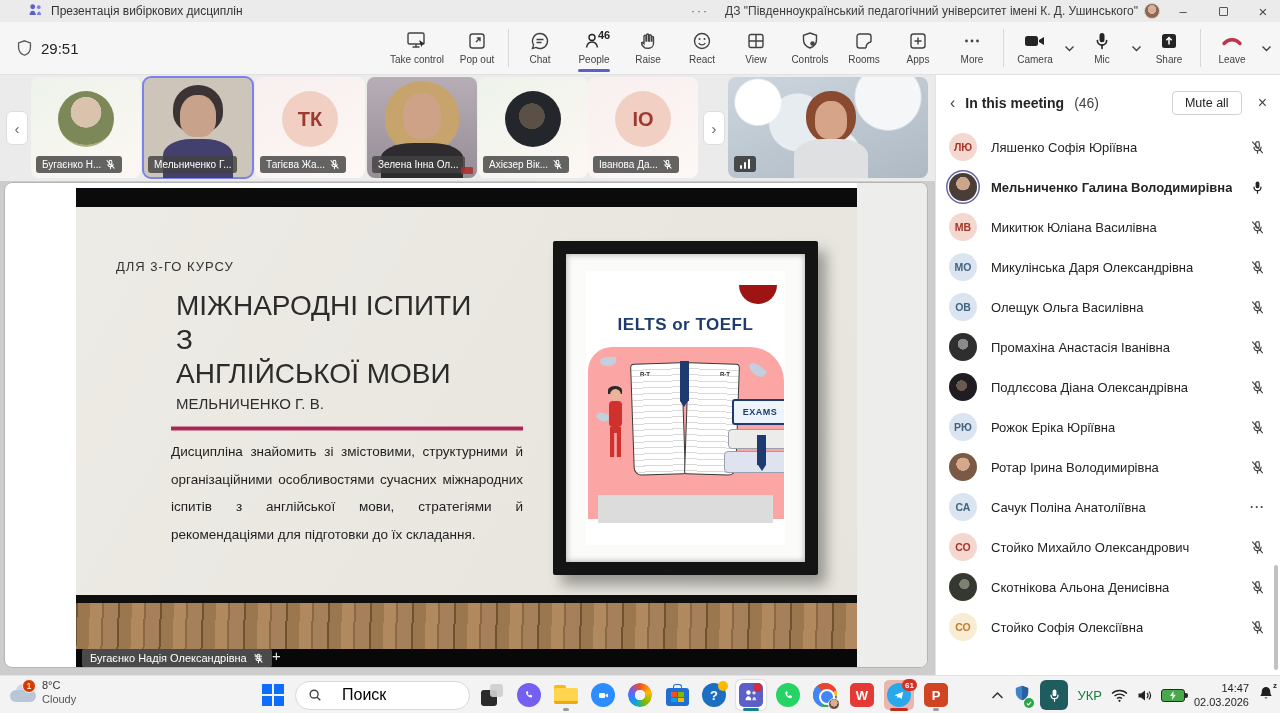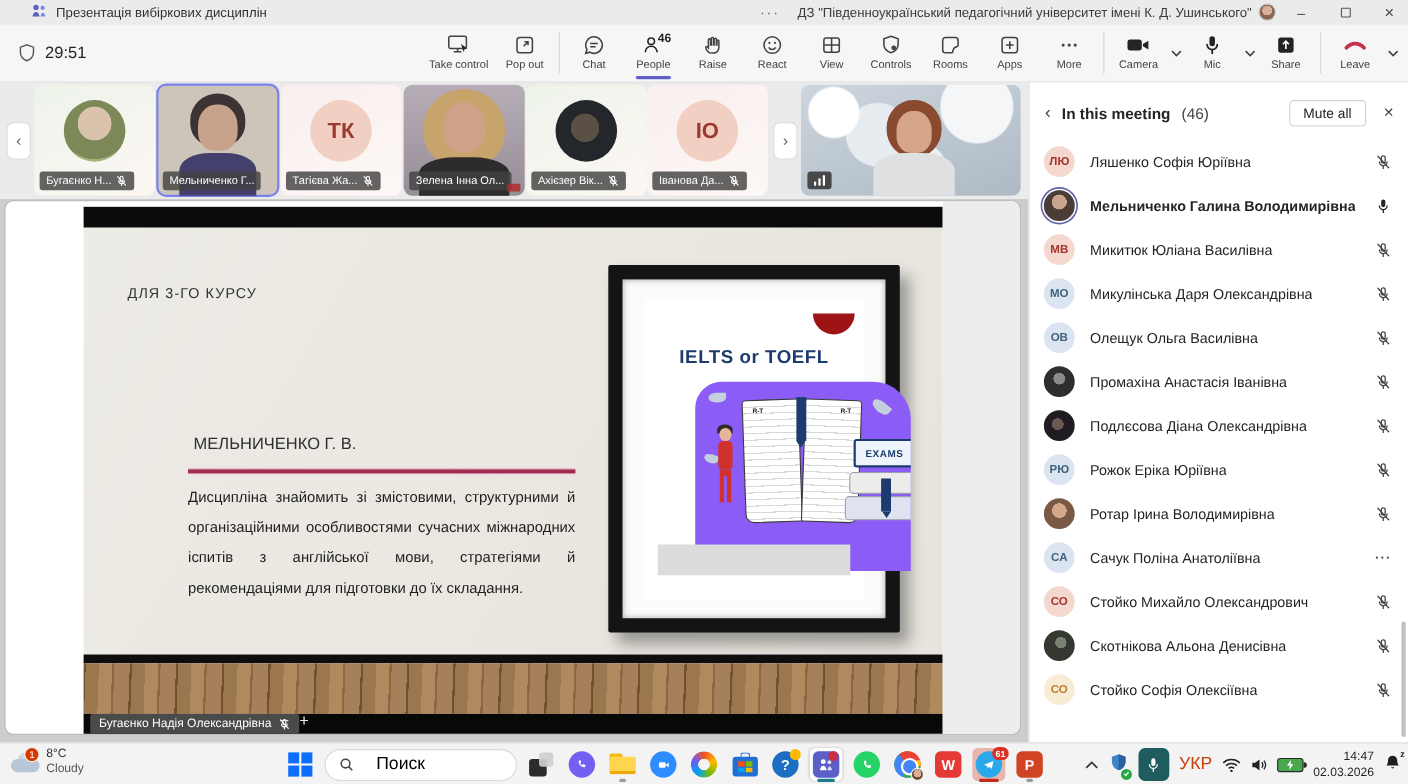--- a/index.html
+++ b/index.html
@@ -77,21 +77,21 @@
   .author { position:absolute; left:100px; top:188px; font-size:15px; color:#2e2e2e; }
   .redline { position:absolute; left:95px; top:220px; width:352px; height:3px; background:#a02c50; box-shadow:0 -1px 0 #d486a3, 0 1px 0 #d486a3; }
   .desc { position:absolute; left:95px; top:231px; width:352px; font-size:13.5px; line-height:2.05; color:#1f1f1f; text-align:justify; }
 
   
   .frame { position:absolute; left:477px; top:34px; width:265px; height:334px; background:#141414; border-radius:2px; box-shadow:8px 10px 14px rgba(0,0,0,.35); padding:13px; }
   .mat { width:100%; height:100%; background:#fbfbf9; box-shadow:inset 0 0 6px rgba(0,0,0,.35); padding:17px 20px; }
   .poster { position:relative; width:100%; height:100%; background:#fff; }
   .red-half { position:absolute; right:8px; top:14px; width:38px; height:19px; background:#9e1414; border-radius:0 0 20px 20px; }
   .p-title { position:absolute; left:0; top:44px; width:100%; text-align:center; font-size:17px; font-weight:bold; color:#1d3b6e; letter-spacing:.5px; }
-  .illus { position:absolute; left:2px; top:76px; width:196px; height:172px; background:#8b5cf6; border-radius:24px 34px 0 0; overflow:hidden;margin-left:44px; }
+  .illus { position:absolute; left:2px; top:76px; width:196px; height:172px; background:#fca5a5; border-radius:24px 34px 0 0; overflow:hidden; }
   .leaf { position:absolute; background:#c3cfdd; border-radius:50% 0 50% 50%; }
   .page { position:absolute; width:52px; height:112px; background:#fff; border:1.5px solid #3a3a3a; top:16px;
           background-image:repeating-linear-gradient(#fff 0 5px,#d9d9d9 5px 6px); }
   .pg-l { left:44px; transform:rotate(-2deg); border-radius:4px 2px 2px 8px; }
   .pg-r { left:98px; transform:rotate(2deg); border-radius:2px 4px 8px 2px; }
   .bookmark { position:absolute; width:9px; background:#1d3b6e; }
   .bm-tail { position:absolute; width:0; height:0; border-left:4.5px solid transparent; border-right:4.5px solid transparent; }
   .pmark { position:absolute; font-size:6px; color:#222; font-weight:bold; }
   .person-head { position:absolute; left:22px; top:42px; width:11px; height:12px; border-radius:50%; background:#e8b59a; }
   .person-hair { position:absolute; left:20px; top:39px; width:14px; height:8px; border-radius:50% 50% 0 0; background:#2e2a2a; }
@@ -144,21 +144,21 @@
   .appglyph { width:24px; height:24px; border-radius:5px; display:flex; align-items:center; justify-content:center; color:#fff; font-weight:bold; font-size:13px; }
   .rundot { position:absolute; bottom:-1px; left:50%; transform:translateX(-50%); width:6px; height:3px; border-radius:2px; background:#9a9a9a; }
   .tk-active { background:#fdfdfd; box-shadow:0 0 2px rgba(0,0,0,.25); }
   .teams-underline { position:absolute; bottom:-1px; left:50%; transform:translateX(-50%); width:16px; height:3px; border-radius:2px; background:#1a7f8a; }
   .tg-wrap { background:#e9b6ae; }
   .tg-underline { position:absolute; bottom:-1px; left:50%; transform:translateX(-50%); width:18px; height:3px; border-radius:2px; background:#c42b1c; }
   .badge61 { position:absolute; top:-4px; right:-6px; min-width:15px; height:12px; border-radius:7px; background:#d93025; color:#fff; font-size:8px; display:flex; align-items:center; justify-content:center; padding:0 2px; }
   .reddot { position:absolute; top:0px; right:1px; width:9px; height:9px; border-radius:50%; background:#cc2e44; }
   .tray { position:absolute; right:6px; top:0; height:38px; display:flex; align-items:center; gap:9px; }
   .micbtn { width:28px; height:30px; background:#1f5c60; border-radius:6px; display:flex; align-items:center; justify-content:center; }
-  .lang { font-size:16px; color:#c2410c; }
+  .lang { font-size:13px; color:#15803d; }
   .clock { font-size:11px; color:#1f1f1f; text-align:right; line-height:1.3; }
   .chrome-ball { position:relative; width:24px; height:24px; border-radius:50%; background:conic-gradient(#ea4335 0 33%, #4285f4 33% 66%, #34a853 66% 100%); }
   .chrome-ball::before { content:""; position:absolute; inset:0; border-radius:50%; background:conic-gradient(from -40deg,#ea4335 0 30%, #fbbc05 30% 38%, #34a853 38% 66%, #4285f4 66% 100%); }
   .chrome-ball::after { content:""; position:absolute; left:6px; top:6px; width:12px; height:12px; border-radius:50%; background:#4285f4; border:2px solid #fff; }
   .chrome-face { position:absolute; right:-3px; bottom:-3px; width:12px; height:12px; border-radius:50%; background:radial-gradient(circle at 50% 40%, #d8b09a 0 45%, #6d4a38 46%); border:1.5px solid #f3f3f3; z-index:2; }
 </style>
 </head>
 <body>
 
 <svg width="0" height="0" style="position:absolute">
@@ -428,20 +428,24 @@
     </div>
   </div>
 
   <div class="stage">
     <div class="shared">
       <div class="vidcol">
         <div class="blackbar-top"></div>
 
         <div class="slide">
           <div class="eyebrow">ДЛЯ 3-ГО КУРСУ</div>
+          <div class="slide-title">
+            <div>МІЖНАРОДНІ ІСПИТИ З</div>
+            <div>АНГЛІЙСЬКОЇ МОВИ</div>
+          </div>
           <div class="author">МЕЛЬНИЧЕНКО Г. В.</div>
           <div class="redline"></div>
           <div class="desc">Дисципліна знайомить зі змістовими, структурними й організаційними особливостями сучасних міжнародних іспитів з англійської мови, стратегіями й рекомендаціями для підготовки до їх складання.</div>
 
           <div class="frame">
             <div class="mat">
               <div class="poster">
                 <div class="red-half"></div>
                 <div class="p-title">IELTS or TOEFL</div>
                 <div class="illus">

